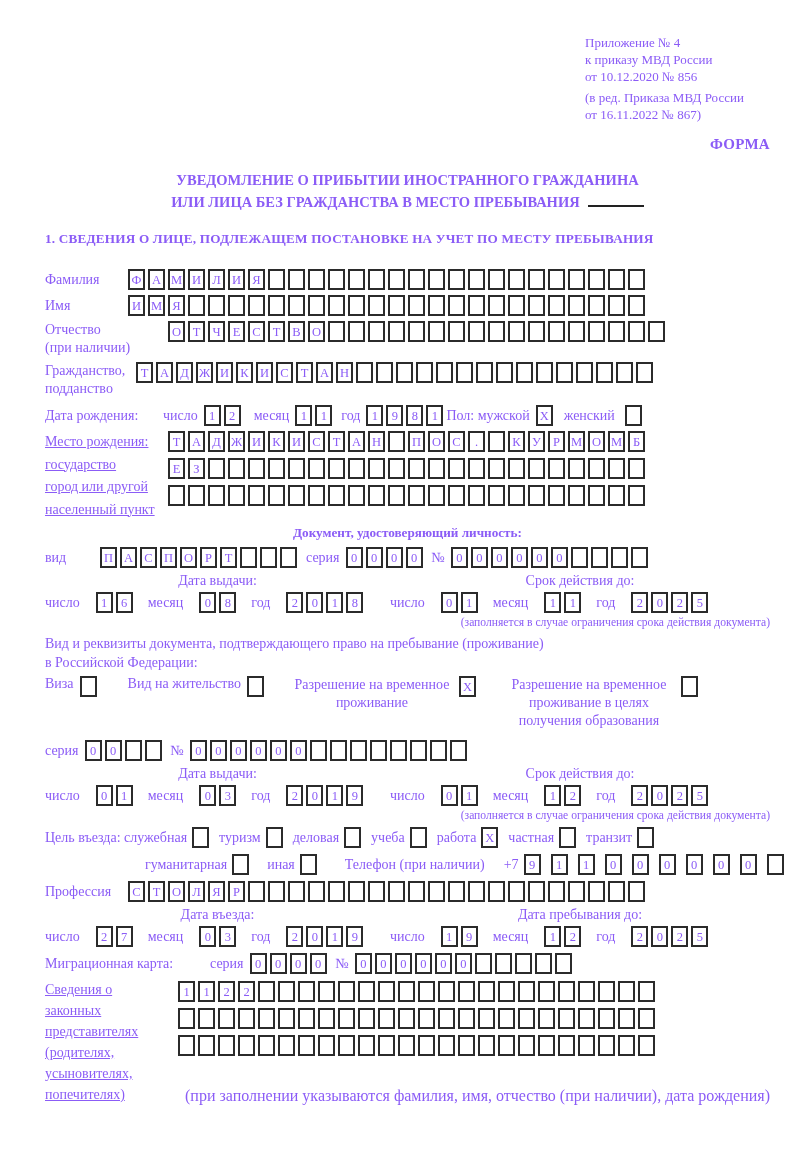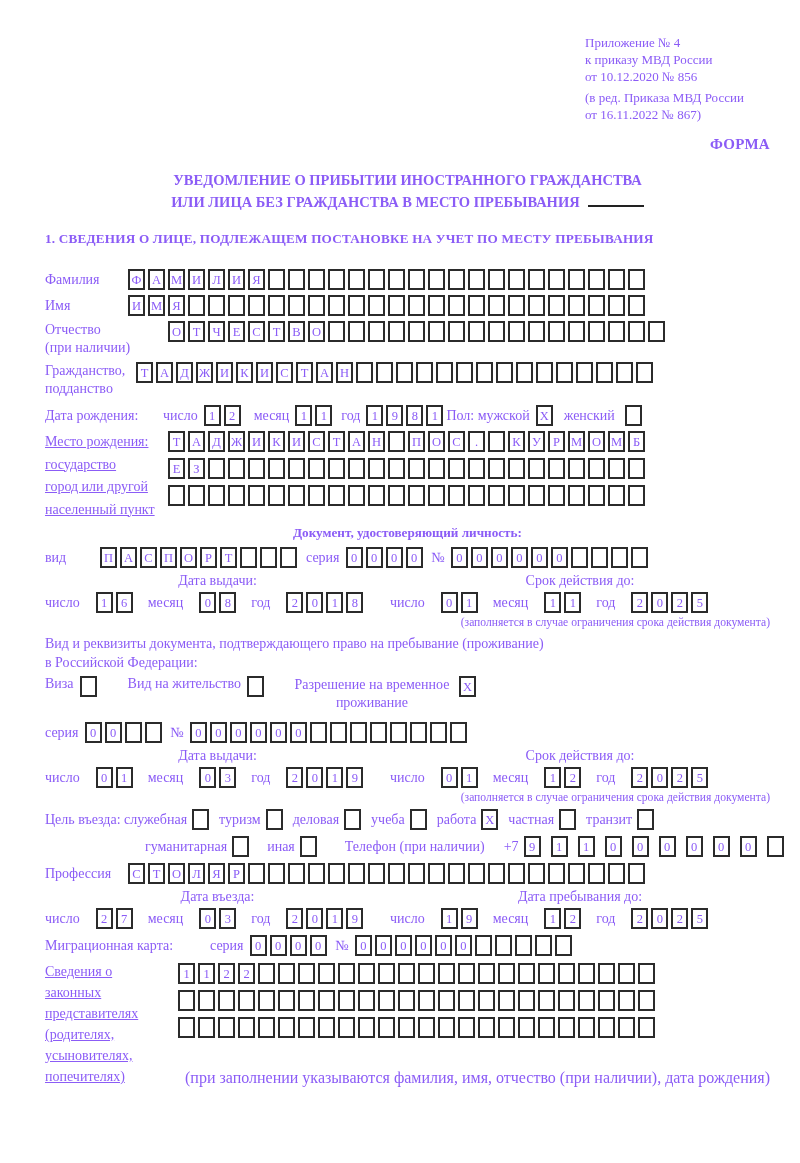--- a/index.html
+++ b/index.html
@@ -73,21 +73,21 @@
     <div class="ln">Приложение № 4</div>
     <div class="ln">к приказу МВД России</div>
     <div class="ln">от 10.12.2020 № 856</div>
     <div class="hdr-gap"></div>
     <div class="ln">(в ред. Приказа МВД России</div>
     <div class="ln">от 16.11.2022 № 867)</div>
   </div>
   <div class="forma">ФОРМА</div>
 
   <div class="title">
-    <div>УВЕДОМЛЕНИЕ О ПРИБЫТИИ ИНОСТРАННОГО ГРАЖДАНСТВА</div>
+    <div>УВЕДОМЛЕНИЕ О ПРИБЫТИИ ИНОСТРАННОГО ГРАЖДАНИНА</div>
     <div><span>ИЛИ ЛИЦА БЕЗ ГРАЖДАНСТВА В МЕСТО ПРЕБЫВАНИЯ</span><span class="uline"></span></div>
   </div>
 
   <div class="sec-head">1. СВЕДЕНИЯ О ЛИЦЕ, ПОДЛЕЖАЩЕМ ПОСТАНОВКЕ НА УЧЕТ ПО МЕСТУ ПРЕБЫВАНИЯ</div>
 
   <div class="frow">
     <span class="flabel w83">Фамилия</span>
     <span class="boxrow"><span class="cell">Ф</span><span class="cell">А</span><span class="cell">М</span><span class="cell">И</span><span class="cell">Л</span><span class="cell">И</span><span class="cell">Я</span><span class="cell"></span><span class="cell"></span><span class="cell"></span><span class="cell"></span><span class="cell"></span><span class="cell"></span><span class="cell"></span><span class="cell"></span><span class="cell"></span><span class="cell"></span><span class="cell"></span><span class="cell"></span><span class="cell"></span><span class="cell"></span><span class="cell"></span><span class="cell"></span><span class="cell"></span><span class="cell"></span><span class="cell"></span></span>
   </div>
 
@@ -188,20 +188,24 @@
       <span class="boxrow"><span class="cell"></span></span>
     </span>
     <span class="opt" style="margin-left:14px">
       <span>Вид на жительство</span>
       <span class="boxrow"><span class="cell"></span></span>
     </span>
     <span class="opt" style="margin-left:10px">
       <span class="cwrap w160">Разрешение на временное проживание</span>
       <span class="boxrow"><span class="cell">X</span></span>
     </span>
+    <span class="opt" style="margin-left:10px;margin-right:0">
+      <span class="cwrap w175">Разрешение на временное проживание в целях получения образования</span>
+      <span class="boxrow"><span class="cell"></span></span>
+    </span>
   </div>
 
   <div class="frow">
     <span class="flabel mr6">серия</span>
     <span class="boxrow mr6"><span class="cell">0</span><span class="cell">0</span><span class="cell"></span><span class="cell"></span></span>
     <span class="flabel mr6">№</span>
     <span class="boxrow"><span class="cell">0</span><span class="cell">0</span><span class="cell">0</span><span class="cell">0</span><span class="cell">0</span><span class="cell">0</span><span class="cell"></span><span class="cell"></span><span class="cell"></span><span class="cell"></span><span class="cell"></span><span class="cell"></span><span class="cell"></span><span class="cell"></span></span>
   </div>
 
   <div class="dates">

